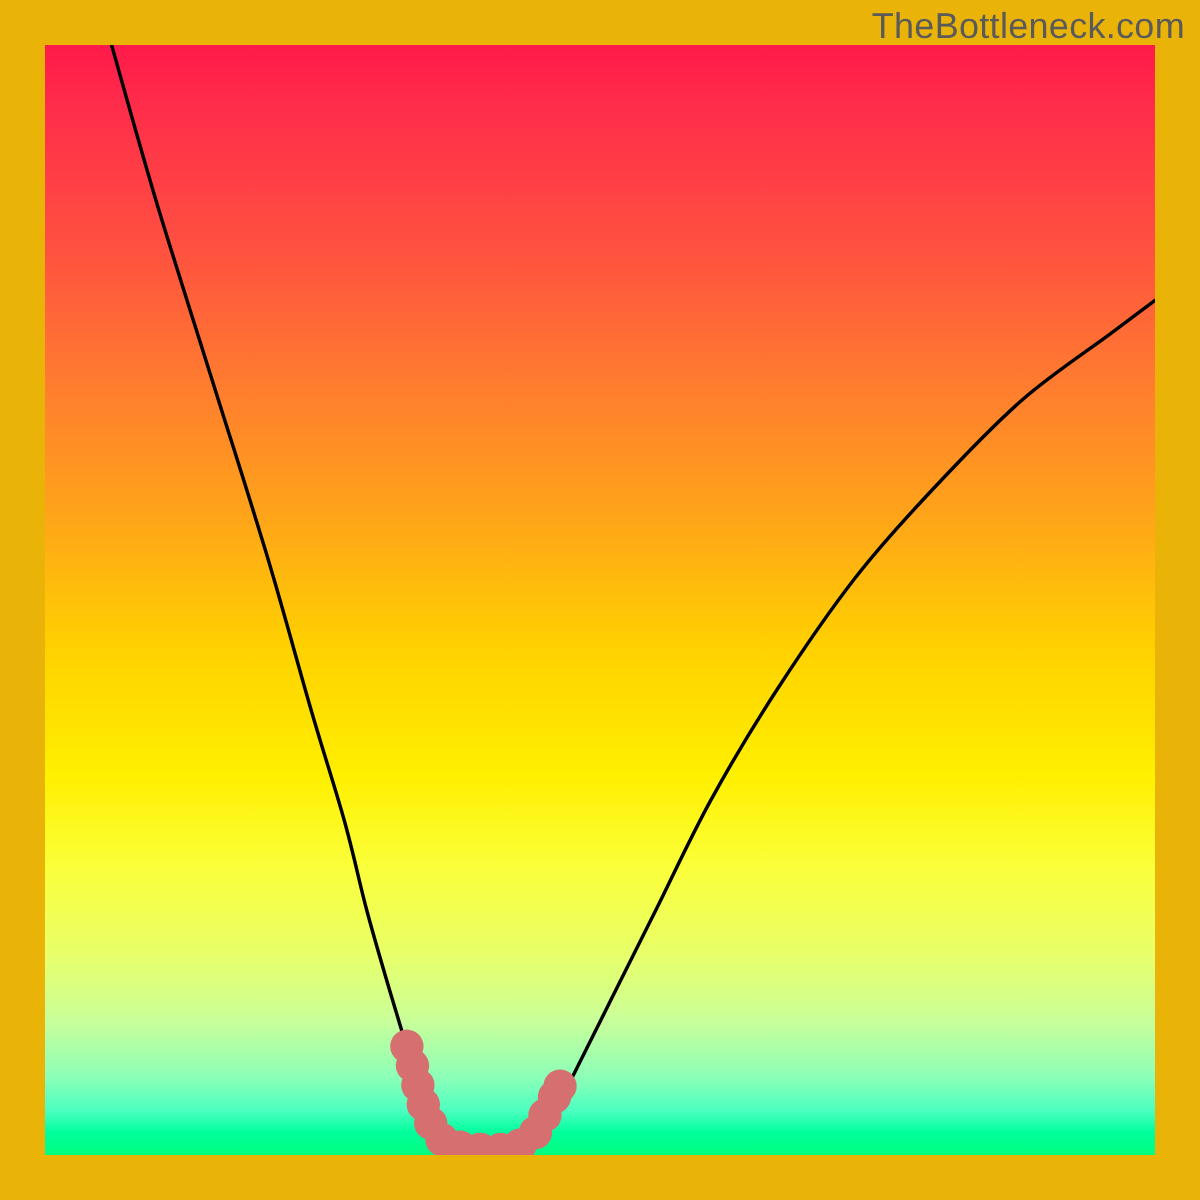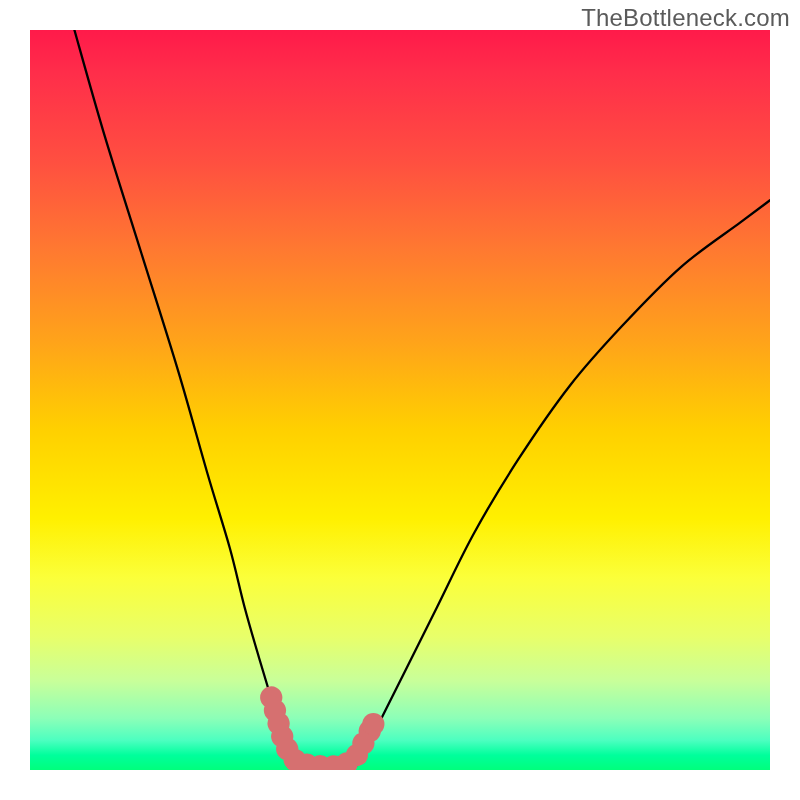--- a/index.html
+++ b/index.html
@@ -10,21 +10,21 @@
     overflow: hidden;
     font-family: Arial, Helvetica, sans-serif;
     background: #000;
   }
   .frame {
     position: absolute;
     left: 0;
     top: 0;
     width: 800px;
     height: 800px;
-    background: #ffffff;
+    background: #eab308;
   }
   .attribution {
     position: absolute;
     top: 4px;
     right: 10px;
     color: #5a5a5a;
     font-size: 24px;
     font-weight: 400;
     letter-spacing: 0.2px;
   }

